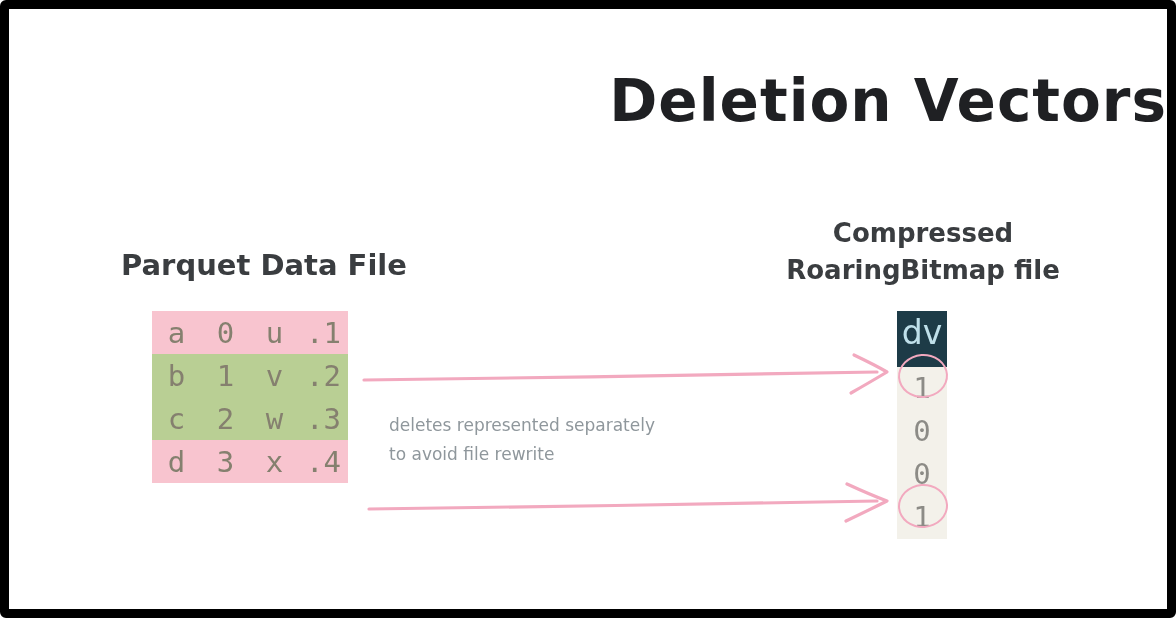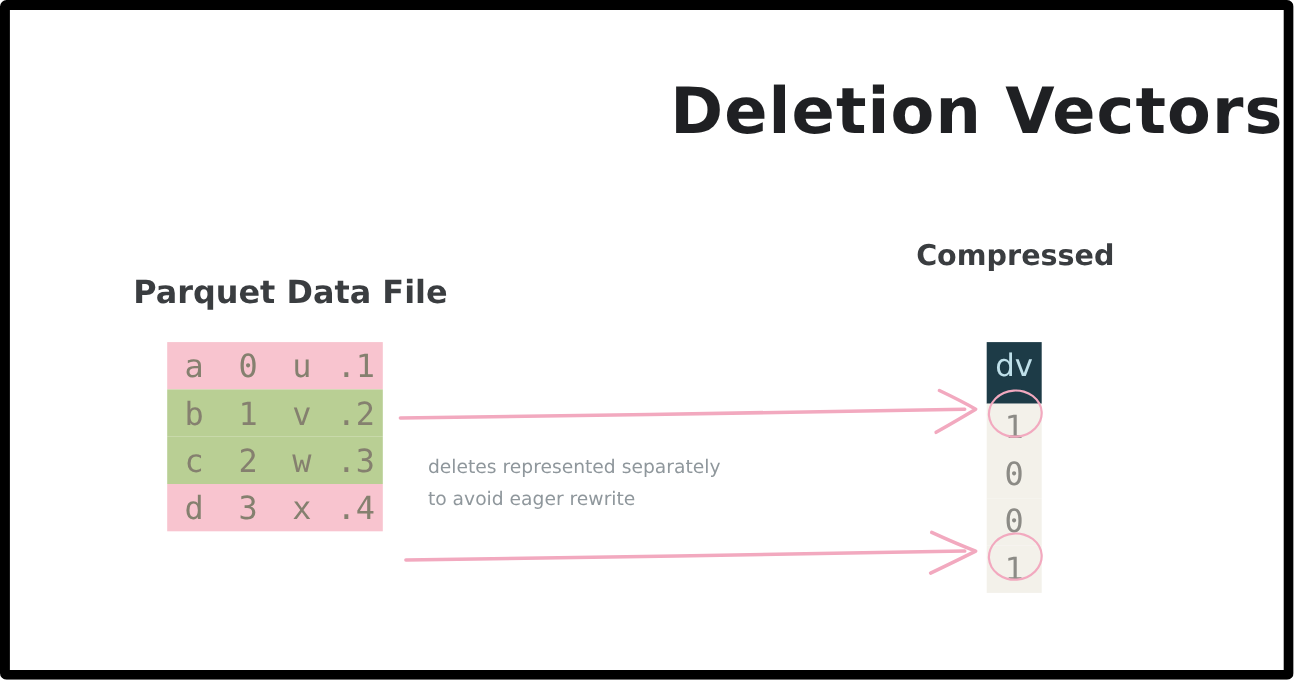--- a/index.html
+++ b/index.html
@@ -81,21 +81,21 @@
     left: 888px; top: 302px; width: 50px;
     font-family: "DejaVu Sans Mono", monospace;
     font-size: 29px;
     text-align: center;
   }
   .dv-header {
     height: 56px; line-height: 43px;
     background: var(--header-bg, #1d3b47);
     color: var(--header-text, #bfe0ea);
     font-family: "DejaVu Sans", sans-serif;
-    font-size: 28px;
+    font-size: 33px;
   }
   .dv-cell {
     height: 43px; line-height: 43px;
     background: var(--dv-bg, #f3f1ea);
     color: var(--dv-text, #8c8b86);
   }
 
   .dv-circle {
     position: absolute;
     width: 50px; height: 44px;
@@ -124,20 +124,21 @@
 <body>
 
 <div class="canvas">
 
   <div class="title">Deletion Vectors</div>
 
   <div class="label-left">Parquet Data File</div>
 
   <div class="label-right">
     <div>Compressed</div>
+    <div>RoaringBitmap file</div>
   </div>
 
   <div class="parquet-table">
     <div class="p-row row-deleted">
       <span>a</span>
       <span>0</span>
       <span>u</span>
       <span>.1</span>
     </div>
     <div class="p-row row-kept">
@@ -173,16 +174,16 @@
 
   <svg class="arrow-layer" viewBox="0 0 1176 618">
     <path d="M 355 371 C 520 369, 710 366, 868 363"></path>
     <path d="M 845 346 Q 866 356 878 363 Q 863 372 842 384"></path>
     <path d="M 360 500 C 520 498, 710 495, 868 492"></path>
     <path d="M 838 475 Q 862 486 878 492 Q 860 501 837 512"></path>
   </svg>
 
   <div class="note">
     <div>deletes represented separately</div>
-    <div>to avoid eager rewrite</div>
+    <div>to avoid file rewrite</div>
   </div>
 
 </div>
 
 </body></html>

